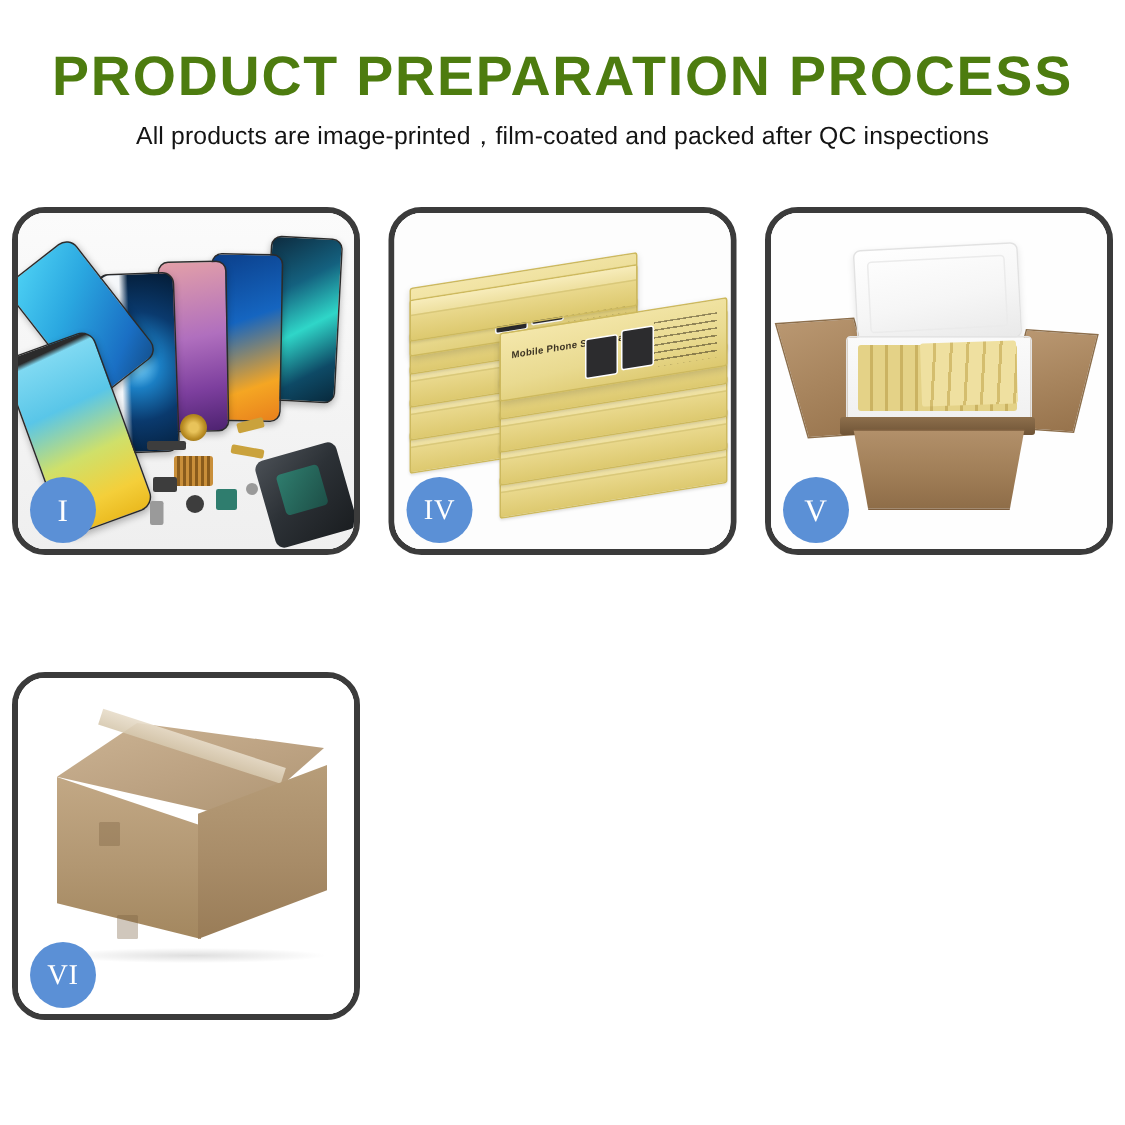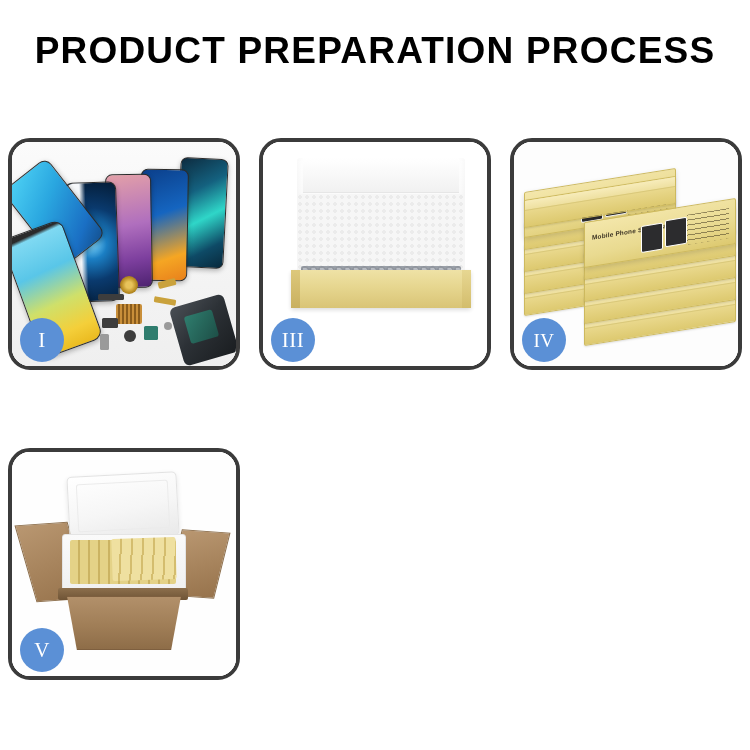--- a/index.html
+++ b/index.html
@@ -28,21 +28,21 @@
   .header {
     width: 100%;
     text-align: center;
     padding-top: 32px;
   }
   .title {
     font-family: "Liberation Sans", sans-serif;
     font-size: 37px;
     font-weight: bold;
     letter-spacing: 1.2px;
-    color: #000000;
+    color: #4d7c0f;
     line-height: 1.05;
     margin: 0;
     white-space: nowrap;
   }
   .subtitle {
     font-family: "Liberation Sans", sans-serif;
     font-size: 16.5px;
     font-weight: normal;
     color: #141414;
     margin: 9px 0 0 0;
@@ -478,20 +478,21 @@
     background: radial-gradient(ellipse at center, rgba(0,0,0,.13) 0%, rgba(0,0,0,0) 72%);
   }
 </style>
 </head>
 <body>
 
 <div class="page">
 
   <div class="header">
     <h1 class="title">PRODUCT PREPARATION PROCESS</h1>
+    <p class="subtitle">All products are image-printed，film-coated and packed after QC inspections</p>
   </div>
 
   <div class="grid">
 
     <div class="panel">
       <div class="panel-inner">
         <div class="p1-bg"></div>
 
         <div class="ph ph-a"></div>
         <div class="ph ph-b"></div>
@@ -511,30 +512,20 @@
           <div class="prt silver" style="left:2px;top:60px;width:9px;height:16px;"></div>
           <div class="prt" style="left:46px;top:52px;width:14px;height:14px;background:#2f7d6e;"></div>
           <div class="prt silver" style="left:66px;top:48px;width:8px;height:8px;border-radius:50%;"></div>
         </div>
         <div class="back-shell"></div>
       </div>
       <div class="badge">I</div>
     </div>
 
 
-    <div class="panel">
-      <div class="panel-inner">
-        <div class="p3-bg"></div>
-        <div class="foam-back"></div>
-        <div class="foam-texture"></div>
-        <div class="bubble-fill"></div>
-        <div class="kraft-tray"></div>
-      </div>
-      <div class="badge">III</div>
-    </div>
 
     <div class="panel">
       <div class="panel-inner">
         <div class="p4-bg"></div>
         <div class="stack">
           <div class="sbox sb-l1">
               <div class="lid"></div>
             </div>
           <div class="sbox sb-l2">
               <div class="lid"></div>
@@ -591,15 +582,28 @@
         <div class="foam-lid"></div>
         <div class="foam-box"></div>
         <div class="inner-boxes"></div>
         <div class="inner-boxes2"></div>
         <div class="carton-rim"></div>
         <div class="carton-front"></div>
       </div>
       <div class="badge">V</div>
     </div>
 
+    <div class="panel">
+      <div class="panel-inner">
+        <div class="p6-bg"></div>
+        <div class="ship-top"></div>
+        <div class="ship-tape"></div>
+        <div class="ship-left"></div>
+        <div class="ship-right"></div>
+        <div class="ship-patch sp-1"></div>
+        <div class="ship-patch sp-2"></div>
+        <div class="ship-shadow"></div>
+      </div>
+      <div class="badge small-num">VI</div>
+    </div>
 
   </div>
 </div>
 
 </body></html>

